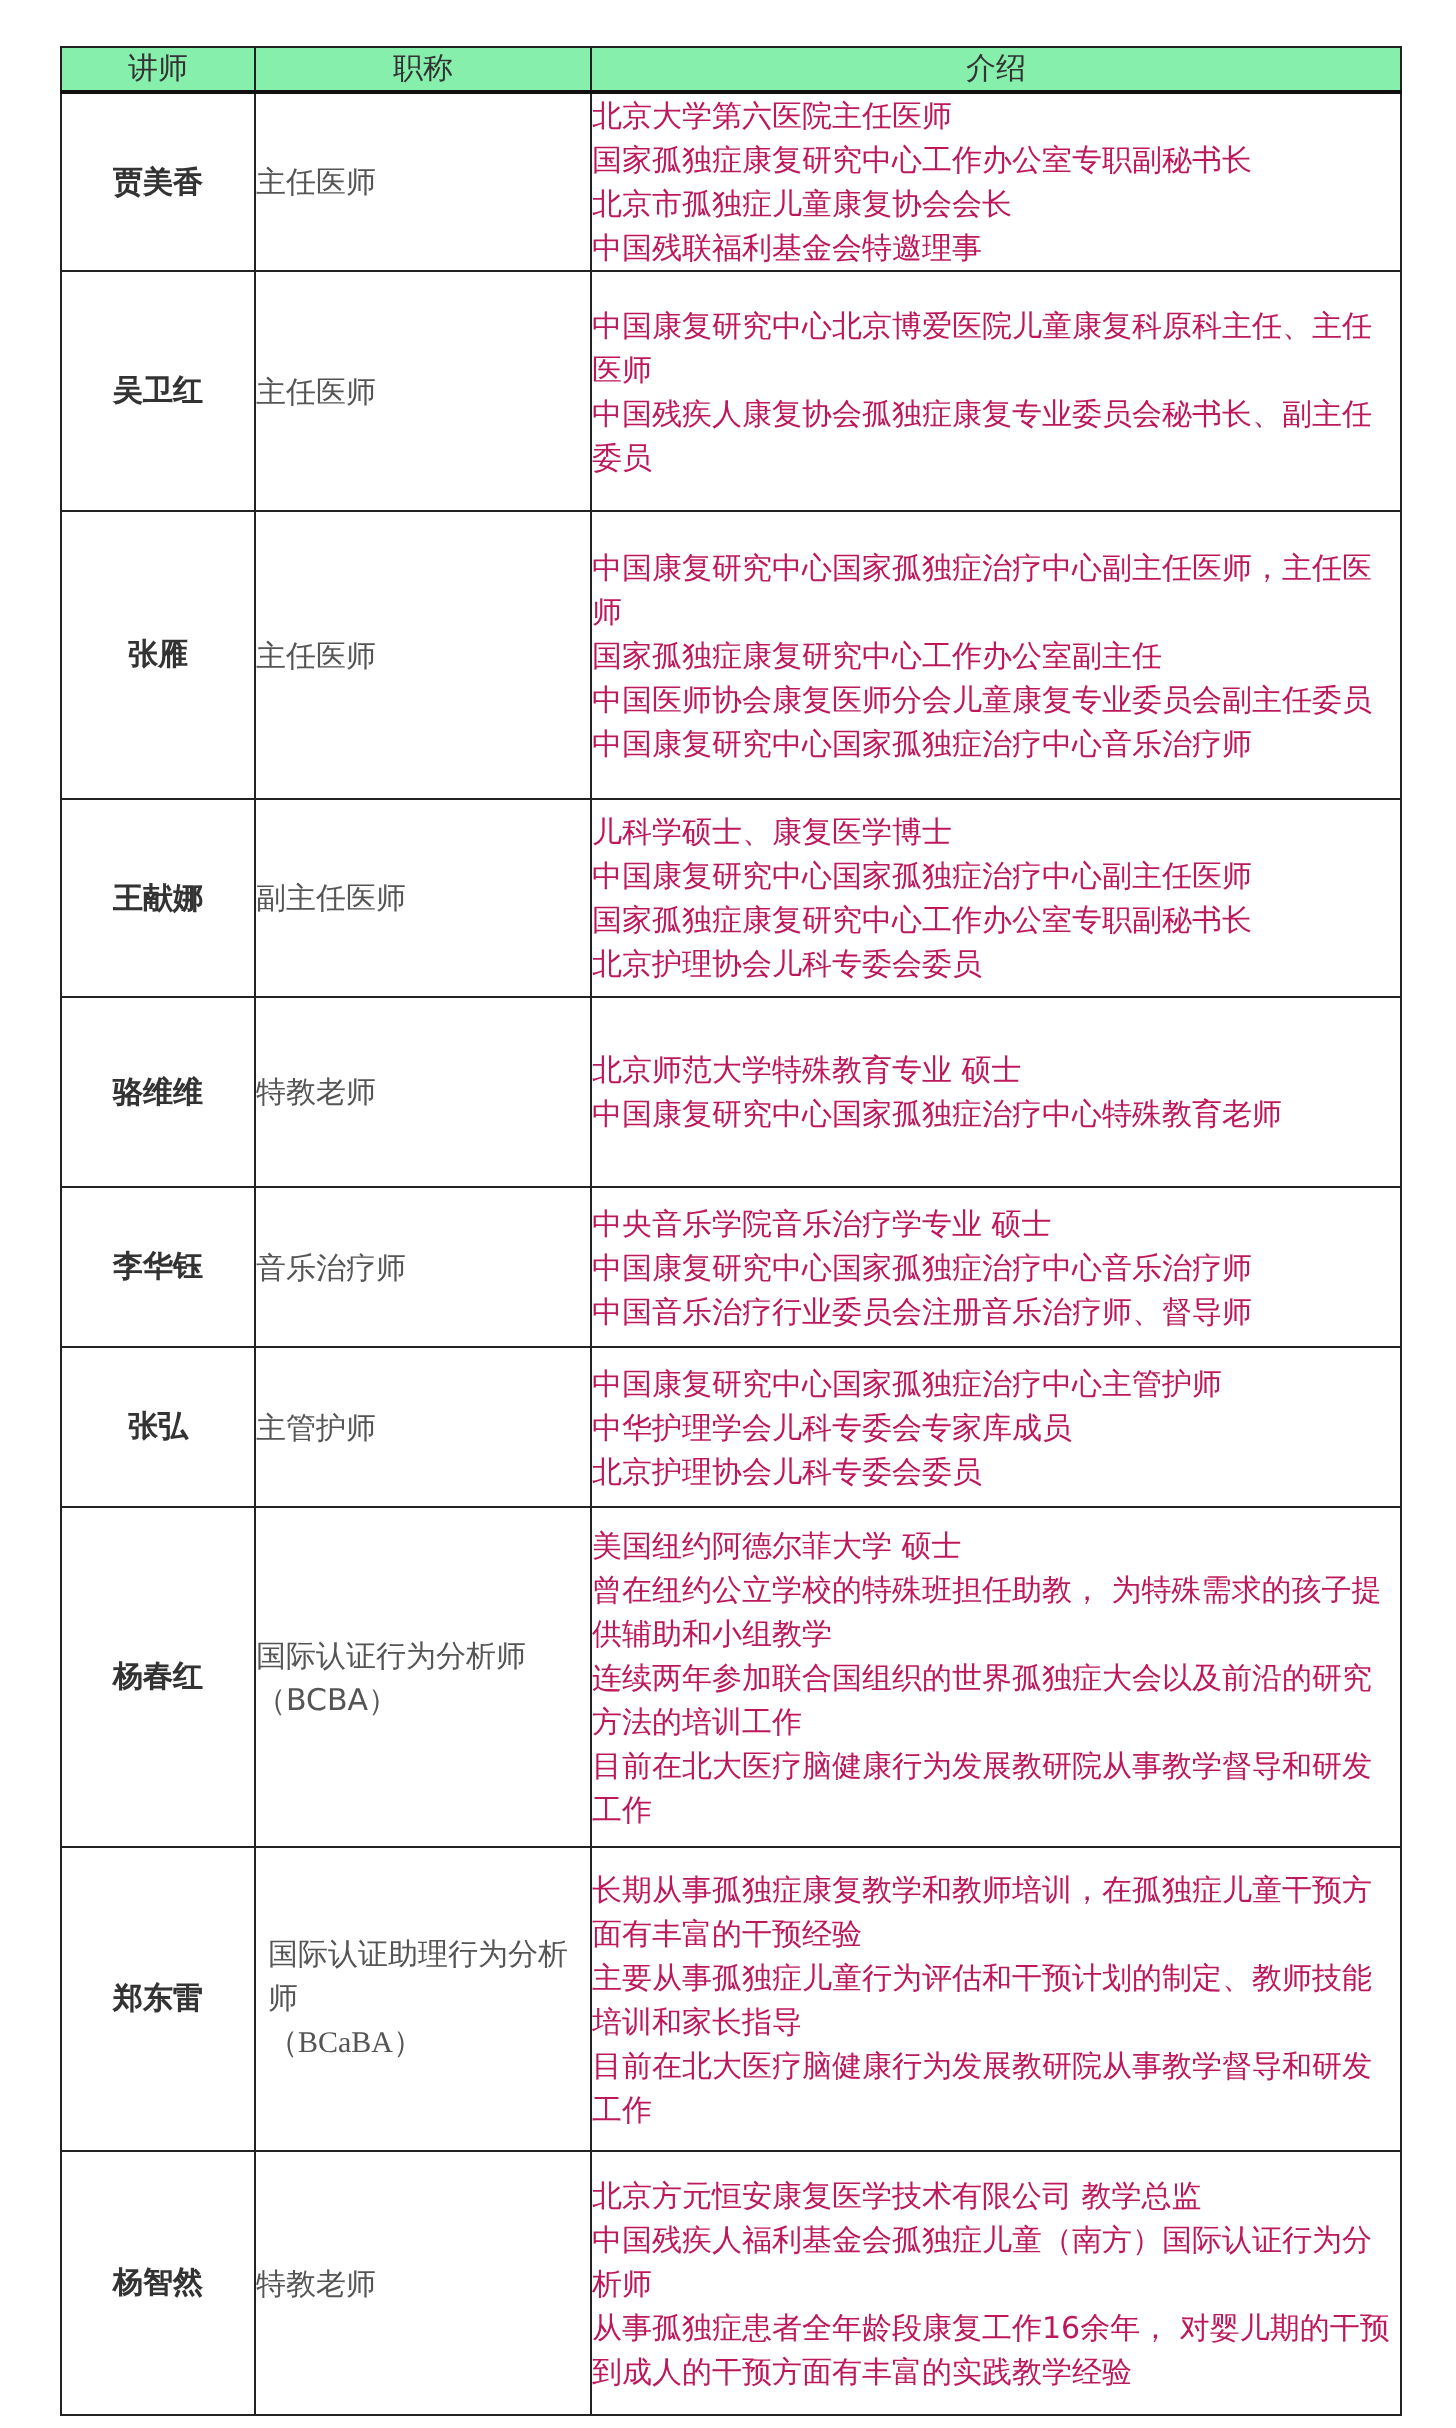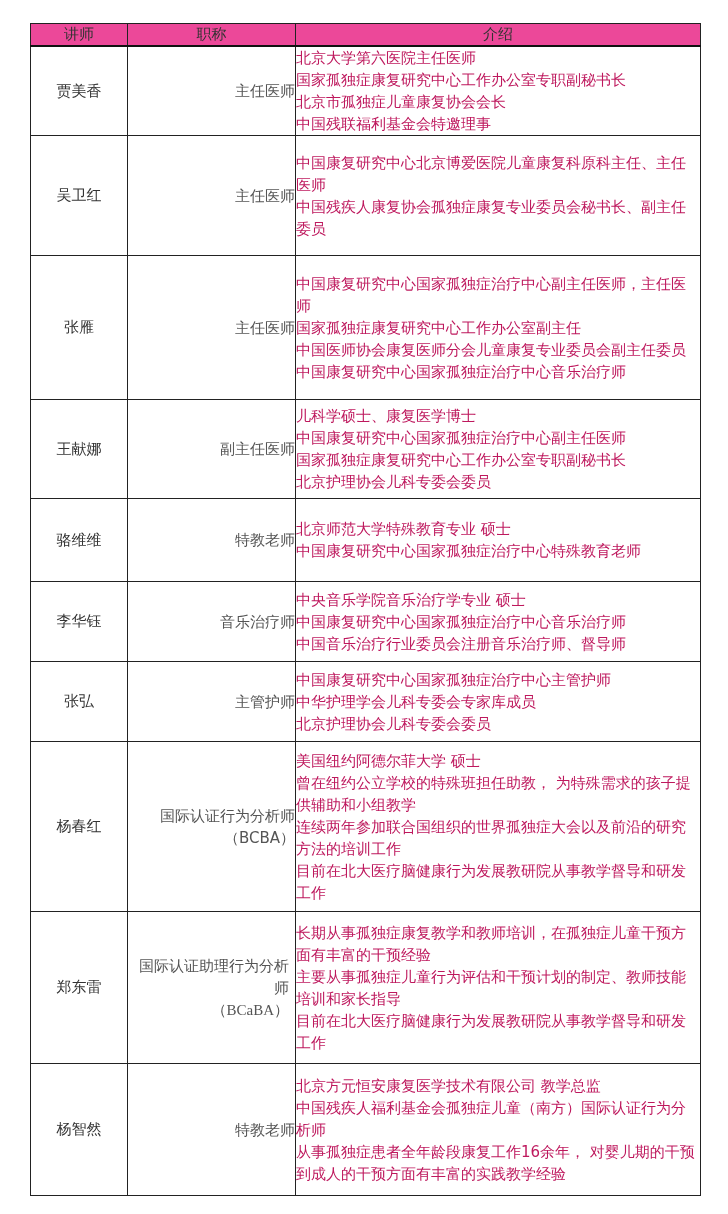--- a/index.html
+++ b/index.html
@@ -9,39 +9,39 @@
   }
   table.lecturers {
     position: absolute; left: 30px; top: 23px; width: 670px;
     border-collapse: collapse; table-layout: fixed;
   }
   table.lecturers th, table.lecturers td {
     border: 1px solid #222222;
     padding: 0;
   }
   table.lecturers th {
-    background: #ec4899;
+    background: #86efac;
     color: #333333;
     font-weight: normal;
     font-size: 15px;
     height: 21px;
     text-align: center;
     vertical-align: middle;
     line-height: 21px;
     border-bottom: 2px solid #111111;
   }
   col.c-name { width: 97px; }
   col.c-title { width: 168px; }
   col.c-intro { width: 405px; }
   td.name {
     text-align: center; vertical-align: middle;
-    font-weight: normal; font-size: 15px; color: #333333;
+    font-weight: bold; font-size: 15px; color: #333333;
   }
   td.title {
-    text-align: right; vertical-align: middle;
+    text-align: left; vertical-align: middle;
     font-size: 15px; color: #555555; line-height: 22px;
   }
   td.intro {
     vertical-align: middle;
     font-size: 15px; color: #be185d;
     line-height: 22px;
     padding: 0 6px 0 5px;
   }
   .line { display: block; }
   .title-line { display: block; }
@@ -107,21 +107,21 @@
         <span class="title-line">副主任医师</span>
       </td>
       <td class="intro">
         <span class="line">儿科学硕士、康复医学博士</span>
         <span class="line">中国康复研究中心国家孤独症治疗中心副主任医师</span>
         <span class="line">国家孤独症康复研究中心工作办公室专职副秘书长</span>
         <span class="line">北京护理协会儿科专委会委员</span>
       </td>
     </tr>
 
-    <tr style="height:83px">
+    <tr style="height:95px">
       <td class="name">骆维维</td>
       <td class="title">
         <span class="title-line">特教老师</span>
       </td>
       <td class="intro">
         <span class="line">北京师范大学特殊教育专业 硕士</span>
         <span class="line">中国康复研究中心国家孤独症治疗中心特殊教育老师</span>
       </td>
     </tr>
 

